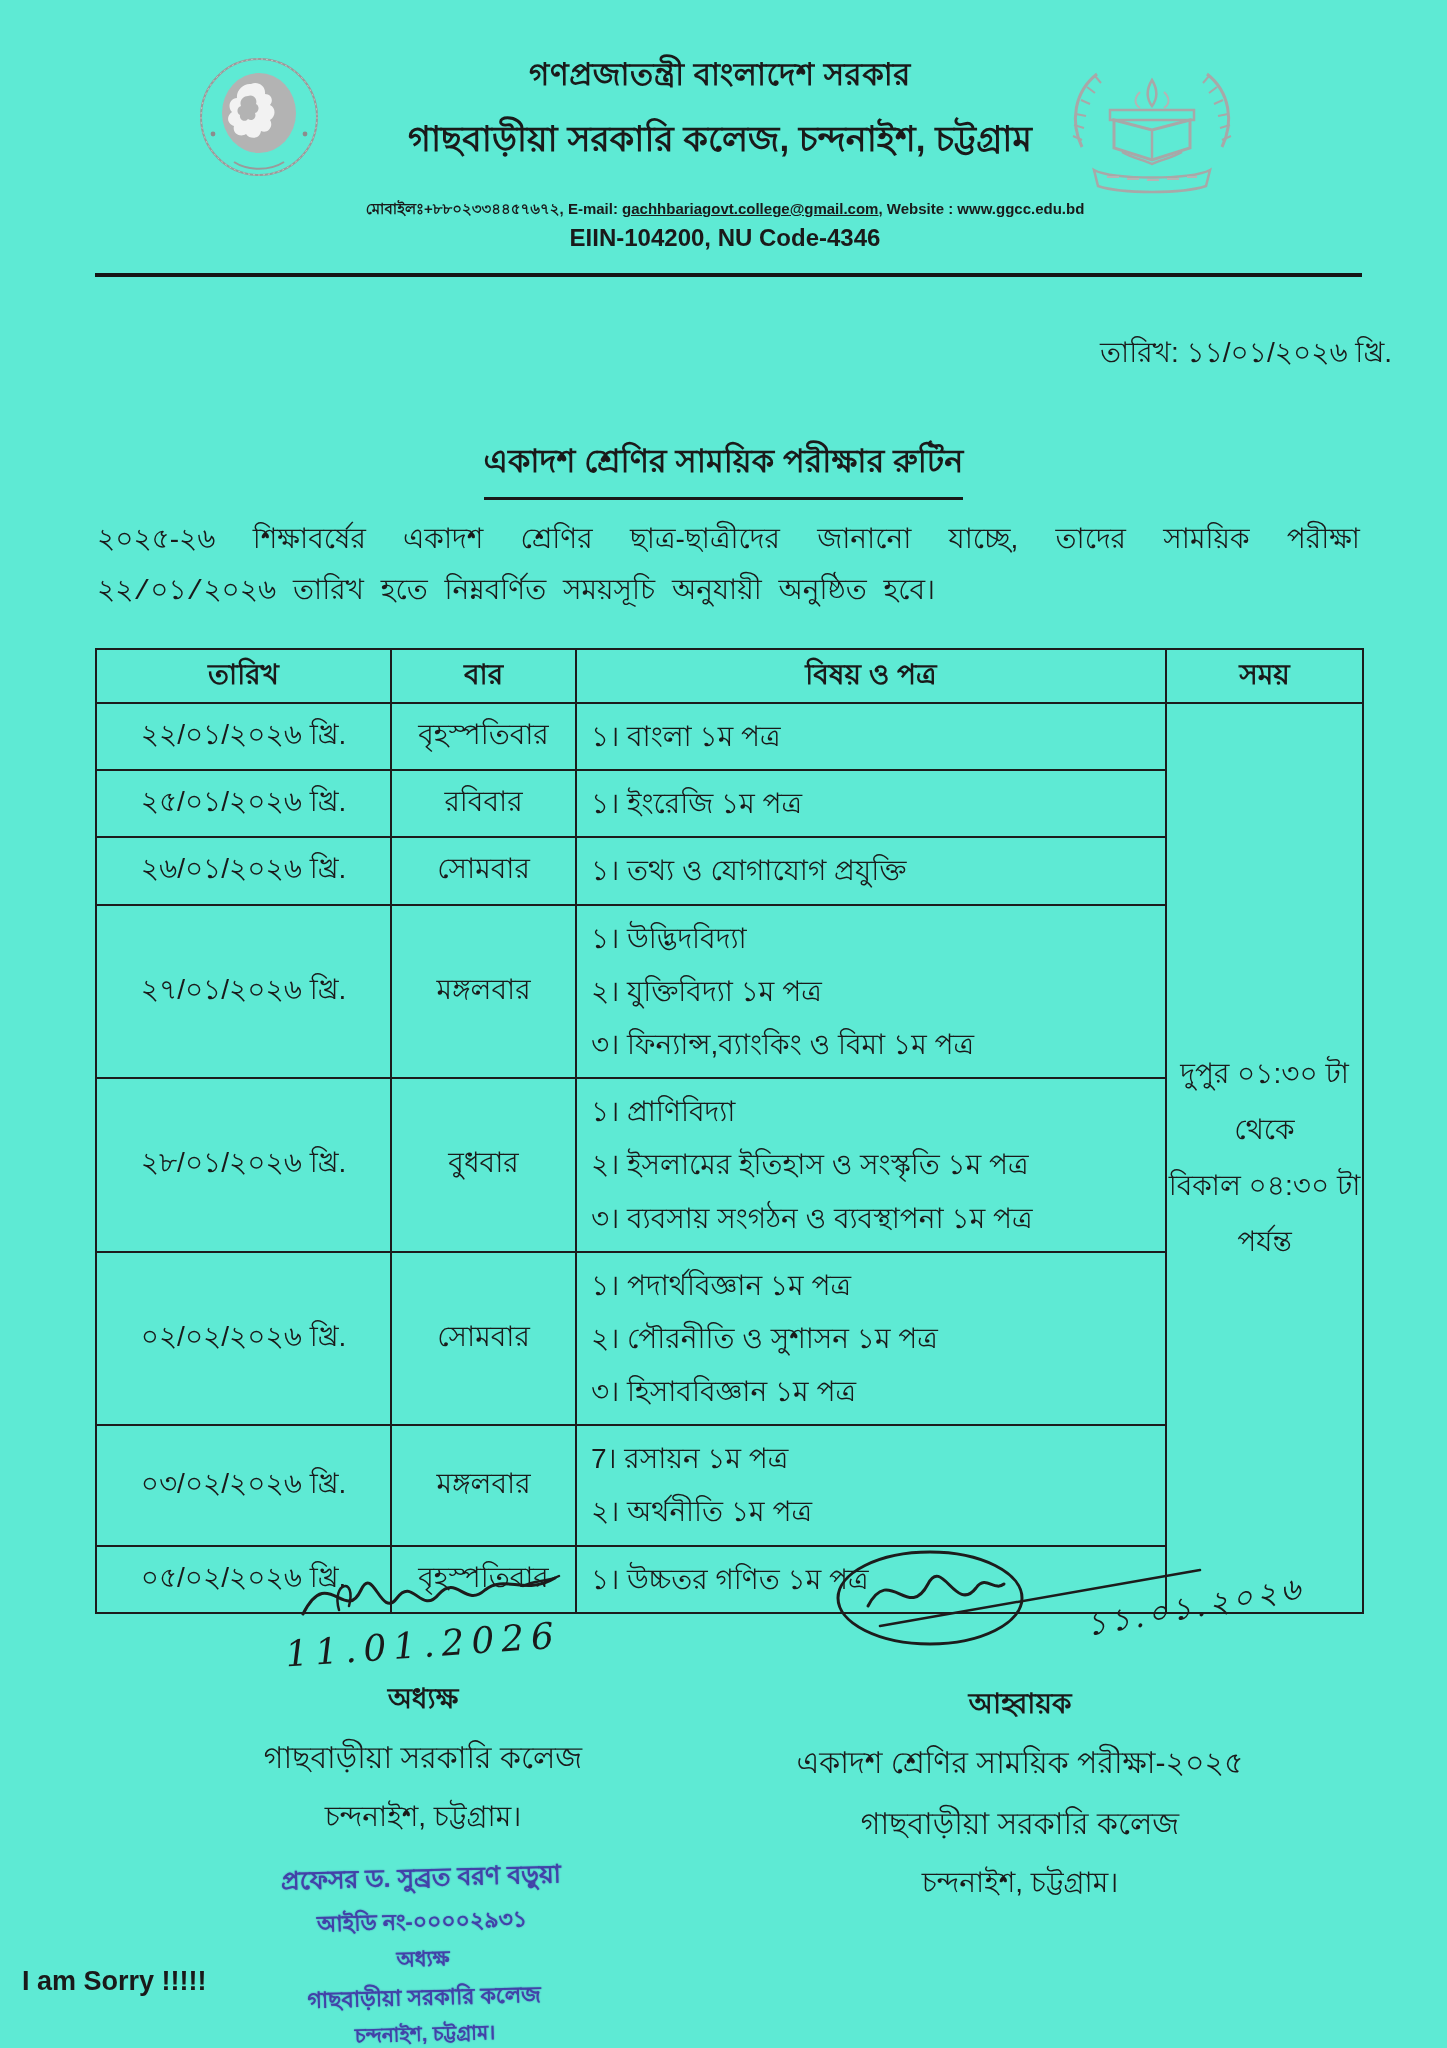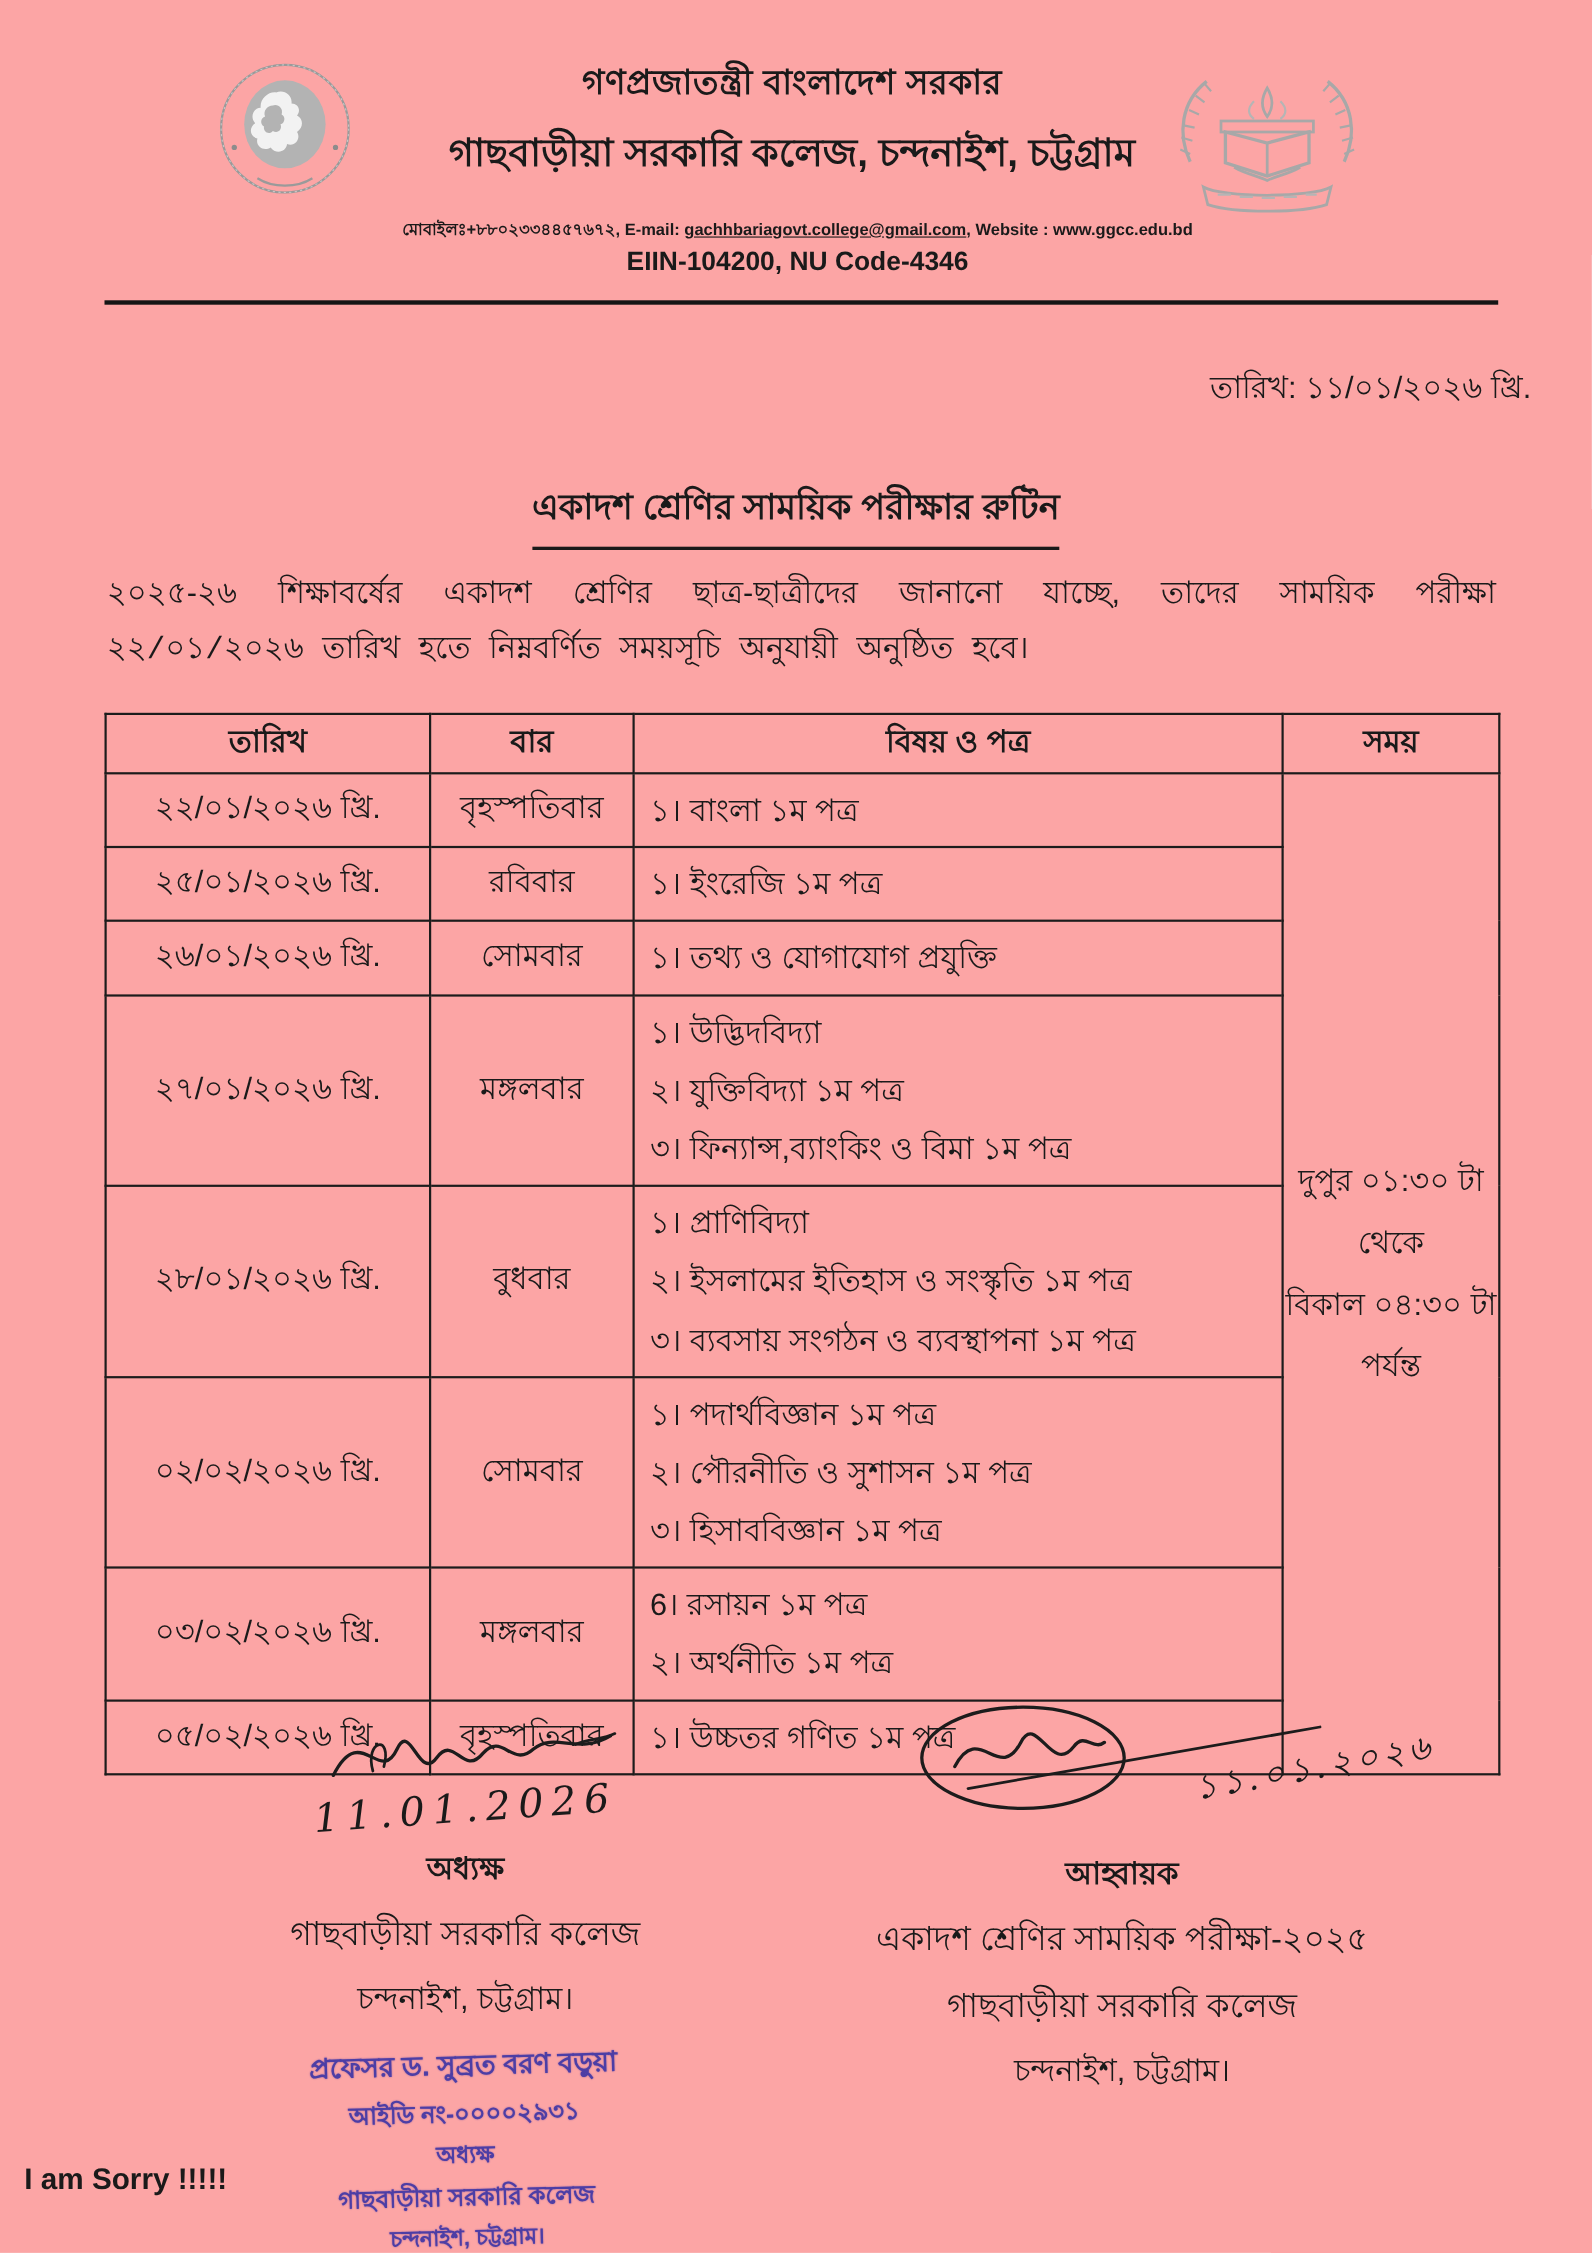--- a/index.html
+++ b/index.html
@@ -4,21 +4,21 @@
 <style>
   html,body { margin:0; padding:0; }
   body {
     width:1447px; height:2048px;
     background:#f3f3f1;
     font-family:"Liberation Sans", sans-serif;
     color:#1a1a1a;
   }
   .page {
     position:relative; width:1447px; height:2048px;
-    background:#fca5a5; overflow:hidden;
+    background:#5eead4; overflow:hidden;
   }
 
   
   .seal-left { position:absolute; left:196px; top:50px; width:126px; height:134px; }
   .crest-right { position:absolute; left:1052px; top:52px; width:200px; height:150px; }
 
   .header-center { position:absolute; left:300px; top:50px; width:840px; text-align:center; }
   .h-line1 { font-size:31px; font-weight:bold; letter-spacing:0.5px; }
   .h-line2 { font-size:28px; font-weight:600; margin-top:10px; }
   .h-line3 { font-size:35px; font-weight:bold; margin-top:10px; }
@@ -226,21 +226,21 @@
           <td class="c-subj">
             <div class="subj-line">১। পদার্থবিজ্ঞান ১ম পত্র</div>
             <div class="subj-line">২। পৌরনীতি ও সুশাসন ১ম পত্র</div>
             <div class="subj-line">৩। হিসাববিজ্ঞান ১ম পত্র</div>
           </td>
         </tr>
         <tr>
           <td class="c-date">০৩/০২/২০২৬ খ্রি.</td>
           <td class="c-day">মঙ্গলবার</td>
           <td class="c-subj">
-            <div class="subj-line">6। রসায়ন ১ম পত্র</div>
+            <div class="subj-line">7। রসায়ন ১ম পত্র</div>
             <div class="subj-line">২। অর্থনীতি ১ম পত্র</div>
           </td>
         </tr>
         <tr>
           <td class="c-date">০৫/০২/২০২৬ খ্রি.</td>
           <td class="c-day">বৃহস্পতিবার</td>
           <td class="c-subj">
             <div class="subj-line">১। উচ্চতর গণিত ১ম পত্র</div>
           </td>
         </tr>

